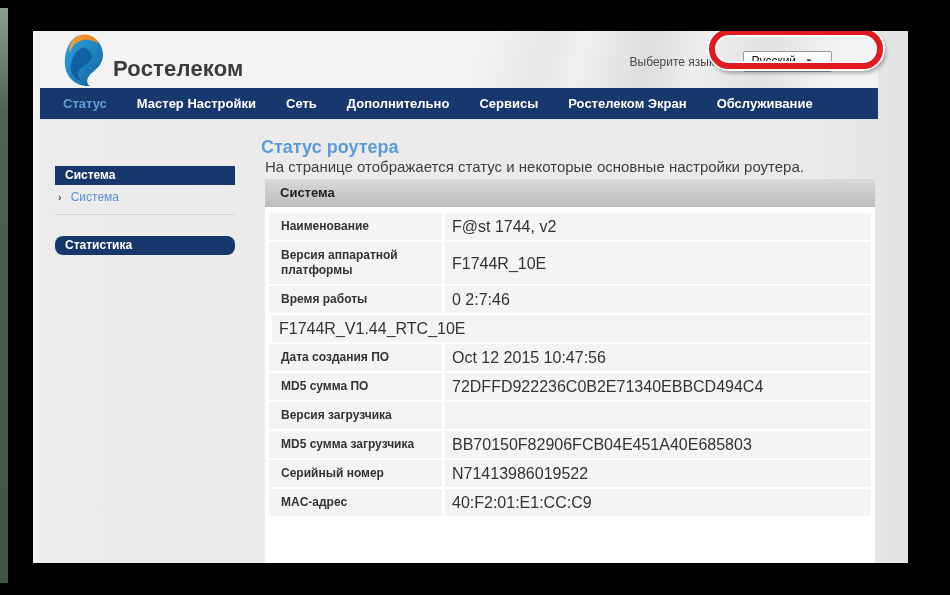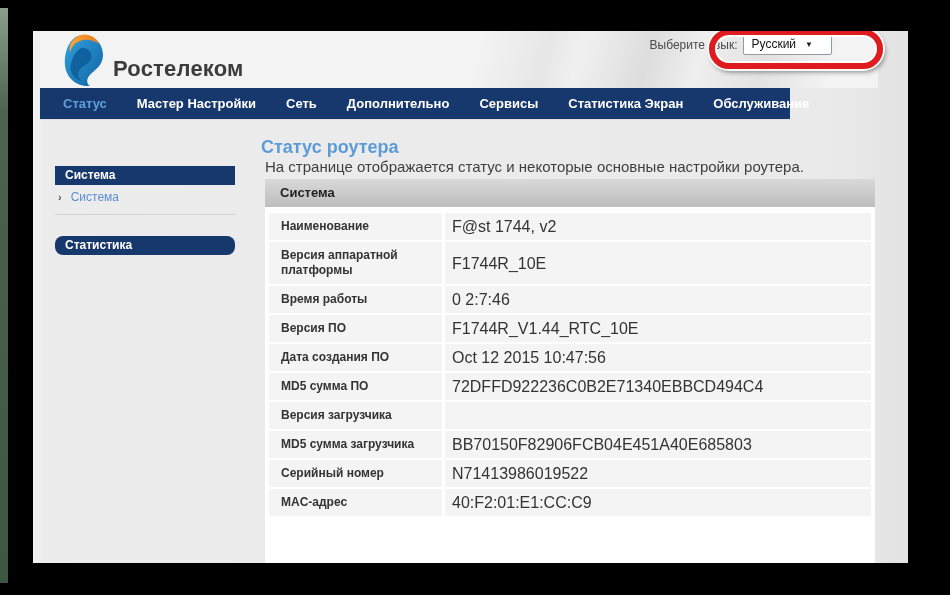--- a/index.html
+++ b/index.html
@@ -18,35 +18,35 @@
   .site-header { position:absolute; left:7px; top:0; width:838px; height:57px;
     background:
       linear-gradient(105deg, rgba(0,0,0,0) 52%, rgba(0,0,0,0.05) 60%, rgba(0,0,0,0.01) 64%,
         rgba(0,0,0,0.09) 72%, rgba(0,0,0,0.02) 78%, rgba(0,0,0,0.07) 86%, rgba(0,0,0,0) 94%),
       #f3f3f3; }
 
   .brand { position:absolute; left:20px; top:2px; display:flex; align-items:center; gap:7px; }
   .brand-text { font-size:22px; font-weight:bold; color:#3b3b3b; letter-spacing:0.2px; padding-top:14px; }
 
   
-  .lang-box { position:absolute; top:3px; right:46px; display:flex; align-items:center; gap:5px; }
+  .lang-box { position:absolute; top:20px; right:46px; display:flex; align-items:center; gap:25px; }
   .lang-label { font-size:12px; color:#4a4a4a; }
   .lang-select { display:flex; align-items:center; gap:9px; background:#fff;
     border:1px solid #8f9aa5; border-radius:2px; padding:2px 18px 3px 8px; font-size:12px; color:#111;
     min-width:60px; cursor:default; }
   .lang-arrow { font-size:8px; color:#222; }
 
   
   .annotation-oval { position:absolute; left:669px; top:-2px; width:174px; height:40px;
     border:6px solid #df1b20; border-radius:22px;
     box-shadow:0 0 0 2px rgba(255,255,255,.95), inset 0 0 0 2px rgba(255,255,255,.95), 2px 3px 5px rgba(0,0,0,.45);
     z-index:50; pointer-events:none; }
 
   
-  .nav { position:absolute; left:7px; top:57px; width:750px; height:32px; background:#17386d;
+  .nav { position:absolute; left:7px; top:57px; width:838px; height:32px; background:#17386d;
     display:flex; align-items:center; column-gap:30px; padding-left:23px;
     border-bottom:1px solid #dfdfdf; }
   .nav-item { font-size:13px; font-weight:bold; color:#ffffff; cursor:pointer; white-space:nowrap; }
   .nav-item.active { color:#5f9fd9; }
 
   
   .side-section-header { position:absolute; left:22px; width:180px; height:19px; background:#17386d;
     color:#fff; font-size:12px; font-weight:bold; line-height:19px; padding-left:10px; }
   .side-header-1 { top:135px; }
   .side-header-2 { top:205px;border-radius:8px; }
@@ -111,21 +111,21 @@
 
       <div class="annotation-oval"></div>
     </div>
 
     <div class="nav">
       <span class="nav-item active">Статус</span>
       <span class="nav-item">Мастер Настройки</span>
       <span class="nav-item">Сеть</span>
       <span class="nav-item">Дополнительно</span>
       <span class="nav-item">Сервисы</span>
-      <span class="nav-item">Статистика Экран</span>
+      <span class="nav-item">Ростелеком Экран</span>
       <span class="nav-item">Обслуживание</span>
     </div>
 
     <div class="side-section-header side-header-1">Система</div>
     <div class="side-link-row">
       <span class="side-link-arrow">›</span>
       <span class="side-link">Система</span>
     </div>
     <div class="side-divider"></div>
     <div class="side-section-header side-header-2">Статистика</div>
@@ -145,21 +145,20 @@
         <div class="tlabel">Версия аппаратной платформы</div>
           <div class="tsep"></div>
         <div class="tvalue">F1744R_10E</div>
       </div>
       <div class="trow">
         <div class="tlabel">Время работы</div>
           <div class="tsep"></div>
         <div class="tvalue">0 2:7:46</div>
       </div>
       <div class="trow">
-        <div class="tlabel">Версия ПО</div>
           <div class="tsep"></div>
         <div class="tvalue">F1744R_V1.44_RTC_10E</div>
       </div>
       <div class="trow">
         <div class="tlabel">Дата создания ПО</div>
           <div class="tsep"></div>
         <div class="tvalue">Oct 12 2015 10:47:56</div>
       </div>
       <div class="trow">
         <div class="tlabel">MD5 сумма ПО</div>

